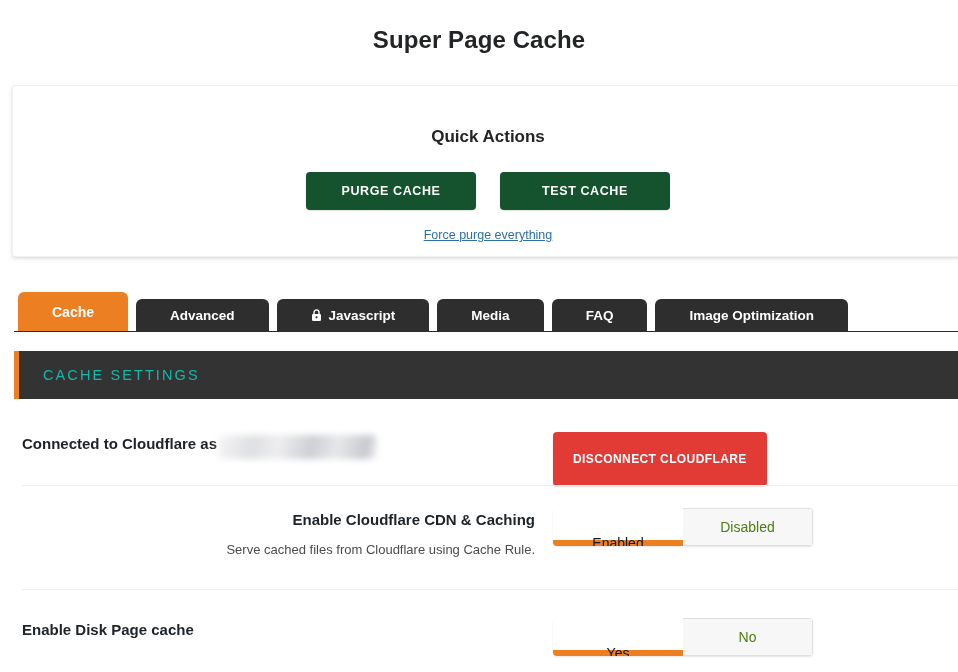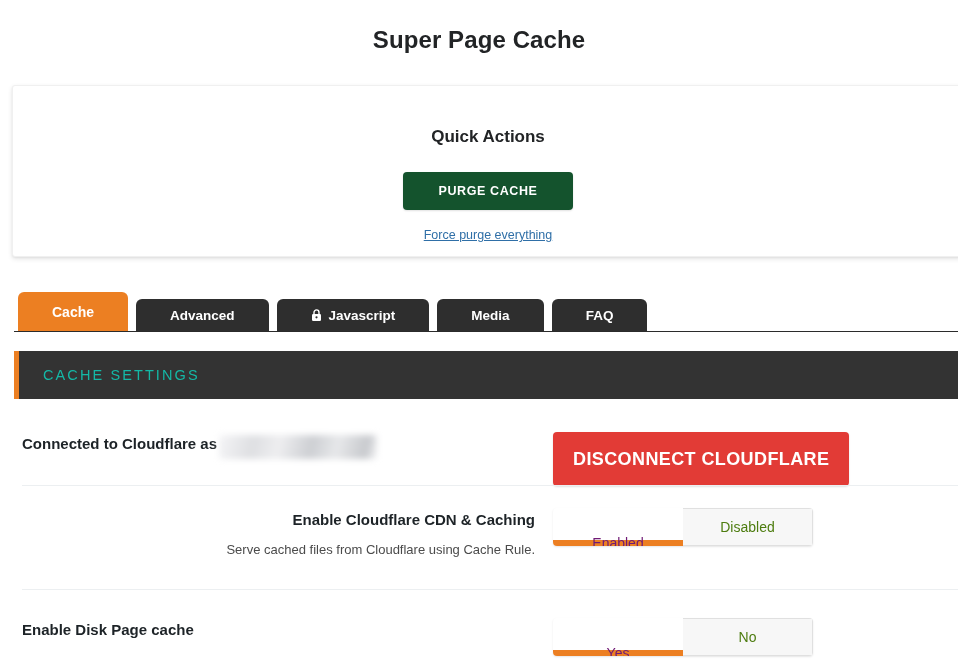--- a/index.html
+++ b/index.html
@@ -193,21 +193,21 @@
   }
 
   
   .row-connected { height: 87px; padding-top: 33px; }
   .btn-red {
     background: #e23b36;
     color: #ffffff;
     border: none;
     border-radius: 4px;
     font-family: "Liberation Sans", sans-serif;
-    font-size: 18px;
+    font-size: 12px;
     font-weight: bold;
     letter-spacing: 0.4px;
     height: 54px;
     padding: 0 20px;
     cursor: pointer;
     box-shadow: 0 1px 2px rgba(0,0,0,0.12);
   }
   .redacted {
     display: inline-block;
     vertical-align: middle;
@@ -242,40 +242,41 @@
     width: 130px;
     display: flex;
     align-items: center;
     justify-content: center;
     font-size: 14px;
     cursor: pointer;
     box-sizing: border-box;
   }
   .toggle-opt.on {
     background: #ec7f22;
-    color: #701a75;
+    color: #0f172a;
     margin-top: 32px;
   }
   .toggle-opt.off {
     background: #f7f7f7;
     color: #4d7c0f;
     border: 1px solid #e0e0e0;
     border-left: none;
   }
   .ctrl-offset { margin-left: 18px; }
 </style>
 </head>
 <body>
 
 <div class="page-title">Super Page Cache</div>
 
 <div class="quick-card">
   <div class="quick-title">Quick Actions</div>
   <div class="quick-buttons">
     <button class="btn-orange">PURGE CACHE</button>
+    <button class="btn-orange">TEST CACHE</button>
   </div>
   <div class="force-link-wrap">
     <a class="force-link" href="#">Force purge everything</a>
   </div>
 </div>
 
 <div class="tabs">
   <div class="tab active">
     <span>Cache</span>
   </div>
@@ -291,20 +292,23 @@
       </svg>
     </span>
     <span>Javascript</span>
   </div>
   <div class="tab">
     <span>Media</span>
   </div>
   <div class="tab">
     <span>FAQ</span>
   </div>
+  <div class="tab">
+    <span>Image Optimization</span>
+  </div>
 </div>
 <div class="tabs-rule"></div>
 
 <div class="section-header">
   <div class="section-accent"></div>
   <div class="section-title">CACHE SETTINGS</div>
 </div>
 
 <div class="settings">
 

